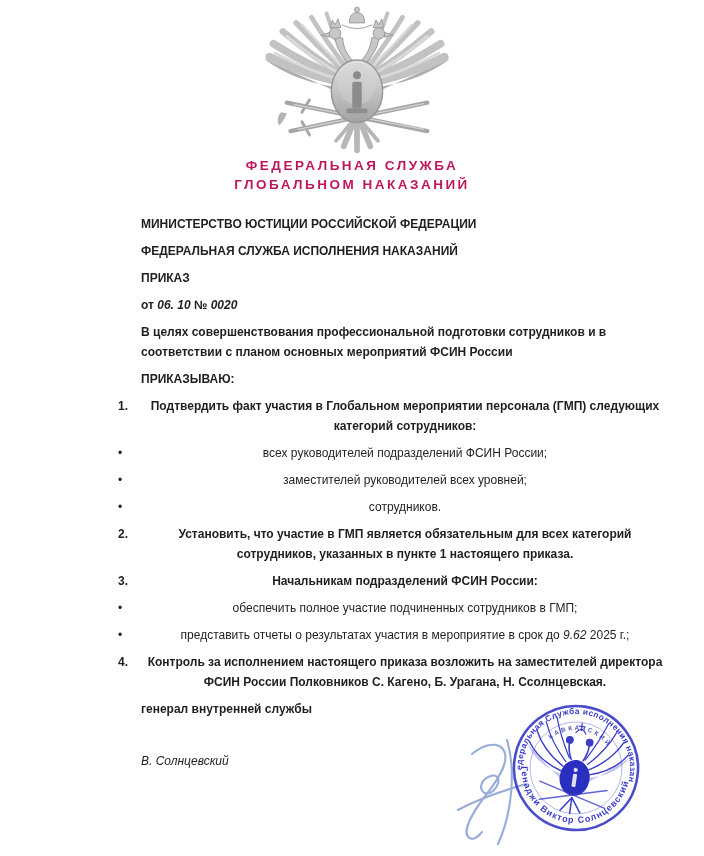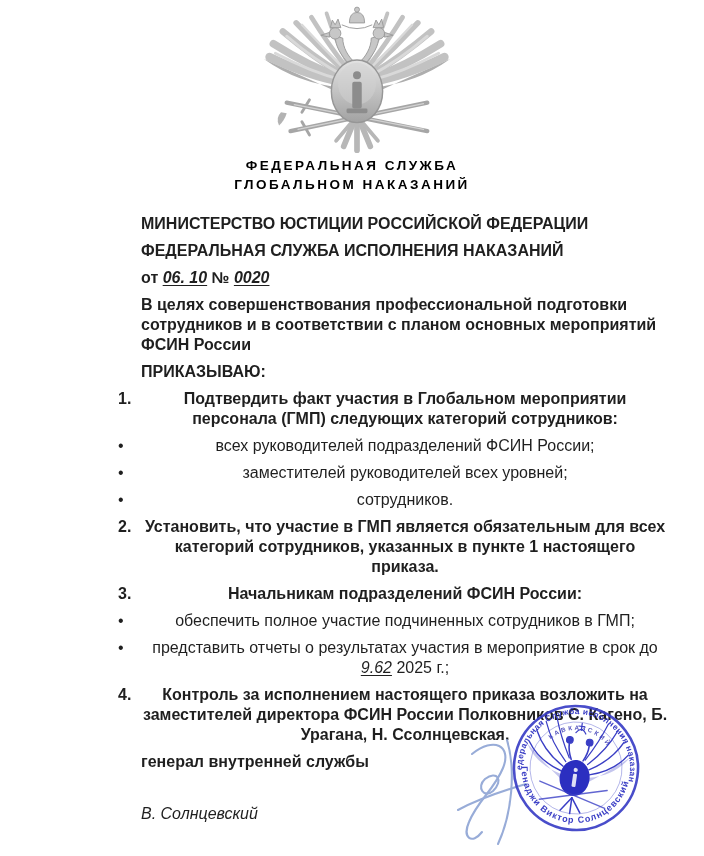--- a/index.html
+++ b/index.html
@@ -4,33 +4,33 @@
 <style>
   html,body{margin:0;padding:0;background:#fff;}
   .page{
     position:relative;width:704px;height:856px;background:#ffffff;overflow:hidden;
     font-family:"Liberation Sans","DejaVu Sans",sans-serif;color:#1f1f1f;
   }
   
   .emblem{position:absolute;left:238px;top:2px;width:238px;height:152px;}
   .emblem-caption{
     position:absolute;top:156px;left:0;width:704px;text-align:center;
-    font-weight:700;font-size:13.5px;line-height:19px;letter-spacing:2.5px;color:#000000;
+    font-weight:700;font-size:13.5px;line-height:19px;letter-spacing:2.5px;color:#be185d;
   }
   
   .body{
     position:absolute;left:141px;top:214px;width:528px;
-    font-size:16px;line-height:20px;font-weight:700;
+    font-size:12px;line-height:20px;font-weight:700;
   }
   .body p{margin:0 0 7px 0;}
   .row{display:flex;margin:0 0 7px -23px;}
   .row .num{flex:0 0 23px;}
   .row .txt{flex:1;text-align:center;}
   .reg{font-weight:400;}
-  .u{text-decoration:underline;text-underline-offset:2px;}
+  .u{text-underline-offset:2px;}
   .it{font-style:italic;}
   .sig p{margin:0;}
   .sig .name{font-weight:400;font-style:italic;margin-top:32px;}
   
   .stamp{position:absolute;left:486px;top:678px;width:180px;height:180px;}
   .signature{position:absolute;left:444px;top:734px;width:112px;height:116px;}
 </style>
 </head>
 <body>
 
@@ -122,20 +122,21 @@
   </svg>
 
   <div class="emblem-caption">
     <div>ФЕДЕРАЛЬНАЯ СЛУЖБА</div>
     <div>ГЛОБАЛЬНОМ НАКАЗАНИЙ</div>
   </div>
 
   <div class="body">
     <p>МИНИСТЕРСТВО ЮСТИЦИИ РОССИЙСКОЙ ФЕДЕРАЦИИ</p>
     <p>ФЕДЕРАЛЬНАЯ СЛУЖБА ИСПОЛНЕНИЯ НАКАЗАНИЙ</p>
+    <p>ПРИКАЗ</p>
 
     <p><span>от </span><span class="u it">06. 10</span><span> № </span><span class="u it">0020</span></p>
 
 
     <p>В целях совершенствования профессиональной подготовки сотрудников и в соответствии с планом основных мероприятий ФСИН России</p>
     <p>ПРИКАЗЫВАЮ:</p>
 
     <div class="row">
       <span class="num">1.</span>
       <span class="txt">Подтвердить факт участия в Глобальном мероприятии персонала (ГМП) следующих категорий сотрудников:</span>

